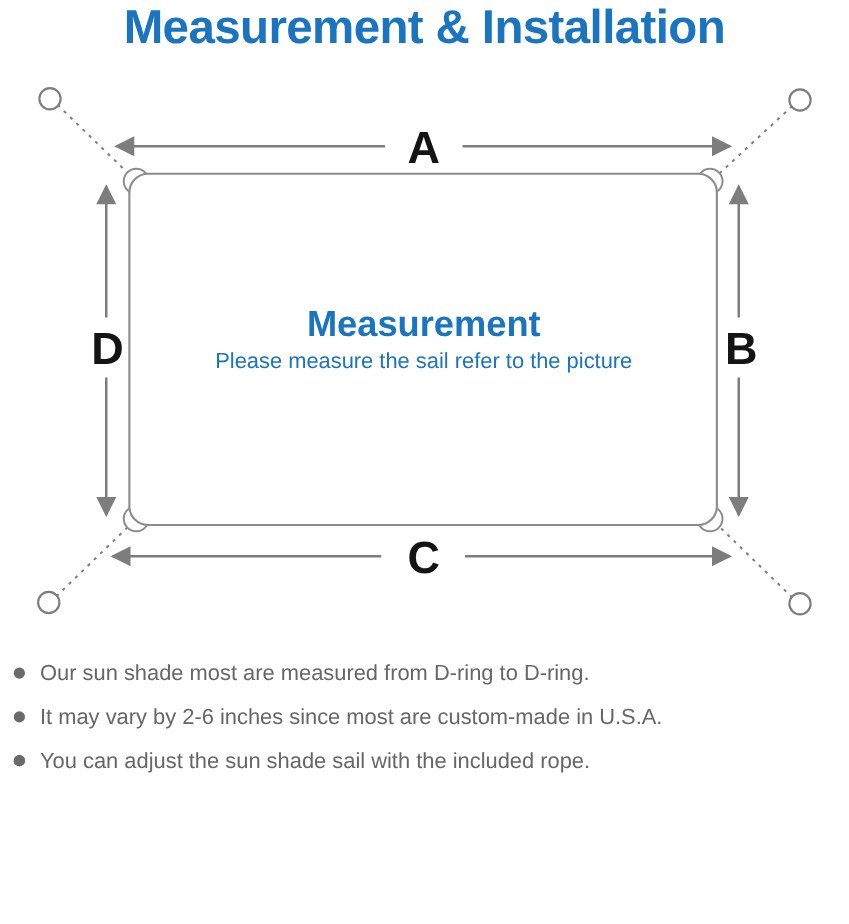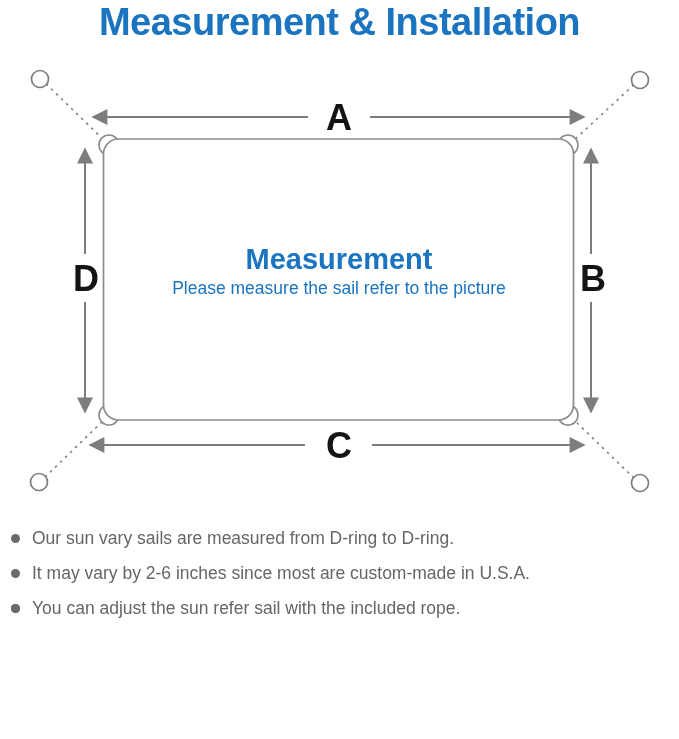--- a/index.html
+++ b/index.html
@@ -94,26 +94,26 @@
     <text class="dim-label" x="86" y="231" text-anchor="middle">D</text>
 
     <text class="center-title" x="339" y="209" text-anchor="middle">Measurement</text>
     <text class="center-sub" x="339" y="234" text-anchor="middle">Please measure the sail refer to the picture</text>
   </svg>
 </div>
 
 <ul class="notes">
   <li>
     <span class="dot"></span>
-    <span>Our sun vary sails are measured from D-ring to D-ring.</span>
+    <span>Our sun shade most are measured from D-ring to D-ring.</span>
   </li>
   <li>
     <span class="dot"></span>
     <span>It may vary by 2-6 inches since most are custom-made in U.S.A.</span>
   </li>
   <li>
     <span class="dot"></span>
   </li>
   <li>
     <span class="dot"></span>
-    <span>You can adjust the sun refer sail with the included rope.</span>
+    <span>You can adjust the sun shade sail with the included rope.</span>
   </li>
 </ul>
 
 </body></html>

